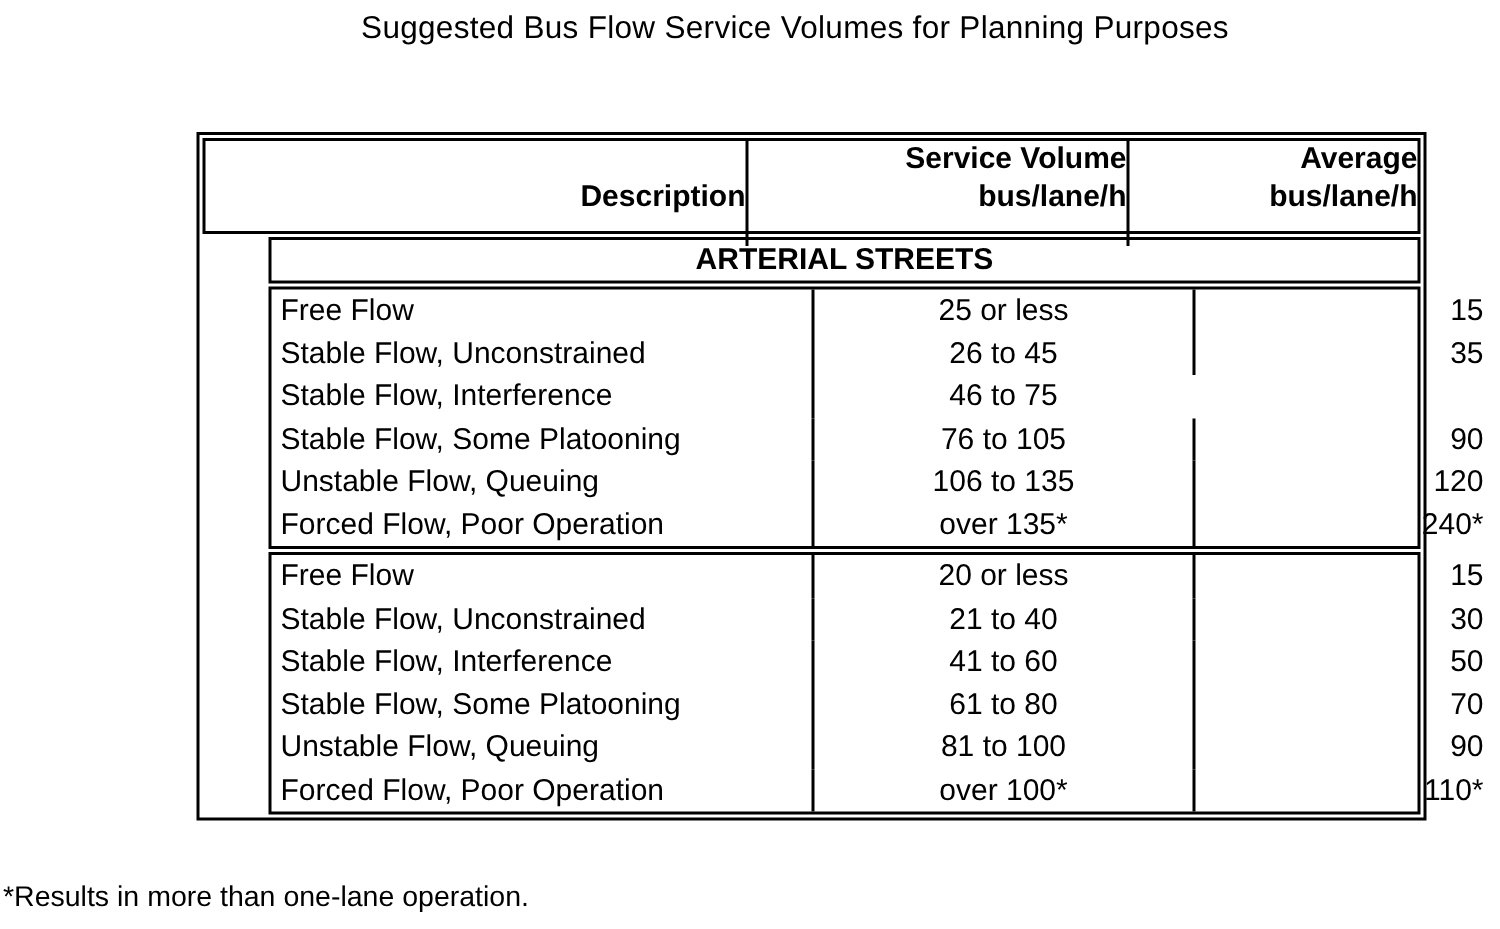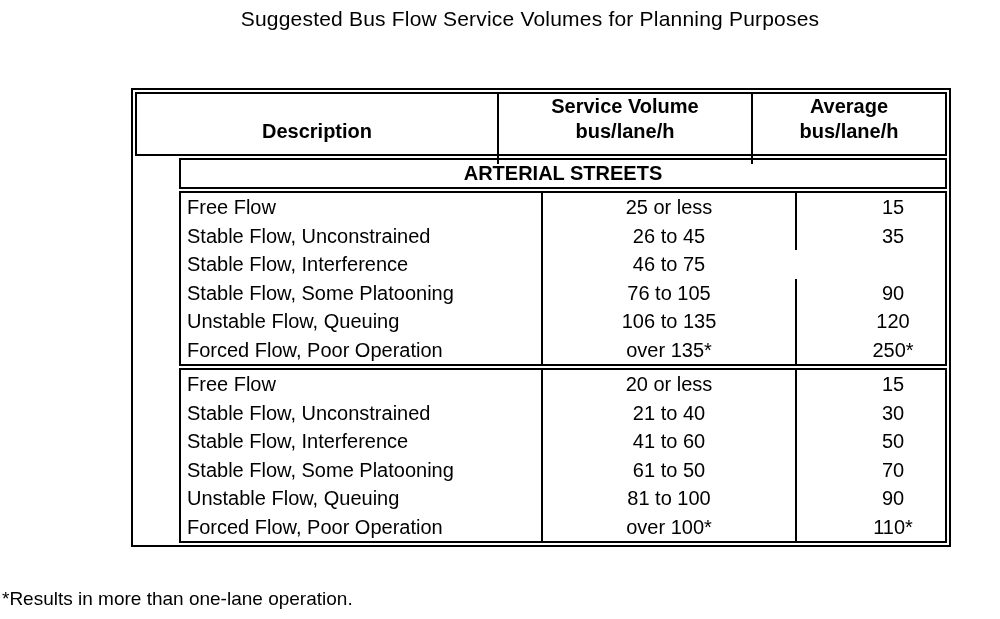--- a/index.html
+++ b/index.html
@@ -58,21 +58,21 @@
 
   .header-band {
     display: grid;
     grid-template-columns: 360px 254px 194px;
     height: 64px;
   }
   .header-cell {
     display: flex;
     flex-direction: column;
     justify-content: flex-end;
-    align-items: center;
+    align-items: flex-end;
     padding-bottom: 20px;
     font-weight: 700;
     font-size: 20px;
     line-height: 25px;
     box-sizing: border-box;
   }
   .header-cell.sep { border-left: 2px solid #000; }
 
   .section-band {
     height: 31px;
@@ -86,21 +86,21 @@
   .data-row {
     display: grid;
     grid-template-columns: 360px 254px 194px;
     height: 28.5px;
     line-height: 28.5px;
     font-size: 20px;
   }
   .cell { box-sizing: border-box; }
   .cell.desc { text-align: left; padding-left: 6px; }
   .cell.mid  { text-align: center; border-left: 2px solid #000; }
-  .cell.avg  { text-align: center; border-left: 2px solid #000; }
+  .cell.avg  { text-align: right; border-left: 2px solid #000; }
 
   
   .footnote {
     position: absolute;
     left: 2px;
     top: 588px;
     font-size: 19px;
     font-weight: 400;
   }
 </style>
@@ -152,21 +152,21 @@
         <div class="cell avg">90</div>
       </div>
       <div class="data-row">
         <div class="cell desc">Unstable Flow, Queuing</div>
         <div class="cell mid">106 to 135</div>
         <div class="cell avg">120</div>
       </div>
       <div class="data-row">
         <div class="cell desc">Forced Flow, Poor Operation</div>
         <div class="cell mid">over 135*</div>
-        <div class="cell avg">250*</div>
+        <div class="cell avg">240*</div>
       </div>
     </div>
 
 
     <div class="band body-band">
       <div class="data-row">
         <div class="cell desc">Free Flow</div>
         <div class="cell mid">20 or less</div>
         <div class="cell avg">15</div>
       </div>
@@ -175,21 +175,21 @@
         <div class="cell mid">21 to 40</div>
         <div class="cell avg">30</div>
       </div>
       <div class="data-row">
         <div class="cell desc">Stable Flow, Interference</div>
         <div class="cell mid">41 to 60</div>
         <div class="cell avg">50</div>
       </div>
       <div class="data-row">
         <div class="cell desc">Stable Flow, Some Platooning</div>
-        <div class="cell mid">61 to 50</div>
+        <div class="cell mid">61 to 80</div>
         <div class="cell avg">70</div>
       </div>
       <div class="data-row">
         <div class="cell desc">Unstable Flow, Queuing</div>
         <div class="cell mid">81 to 100</div>
         <div class="cell avg">90</div>
       </div>
       <div class="data-row">
         <div class="cell desc">Forced Flow, Poor Operation</div>
         <div class="cell mid">over 100*</div>

